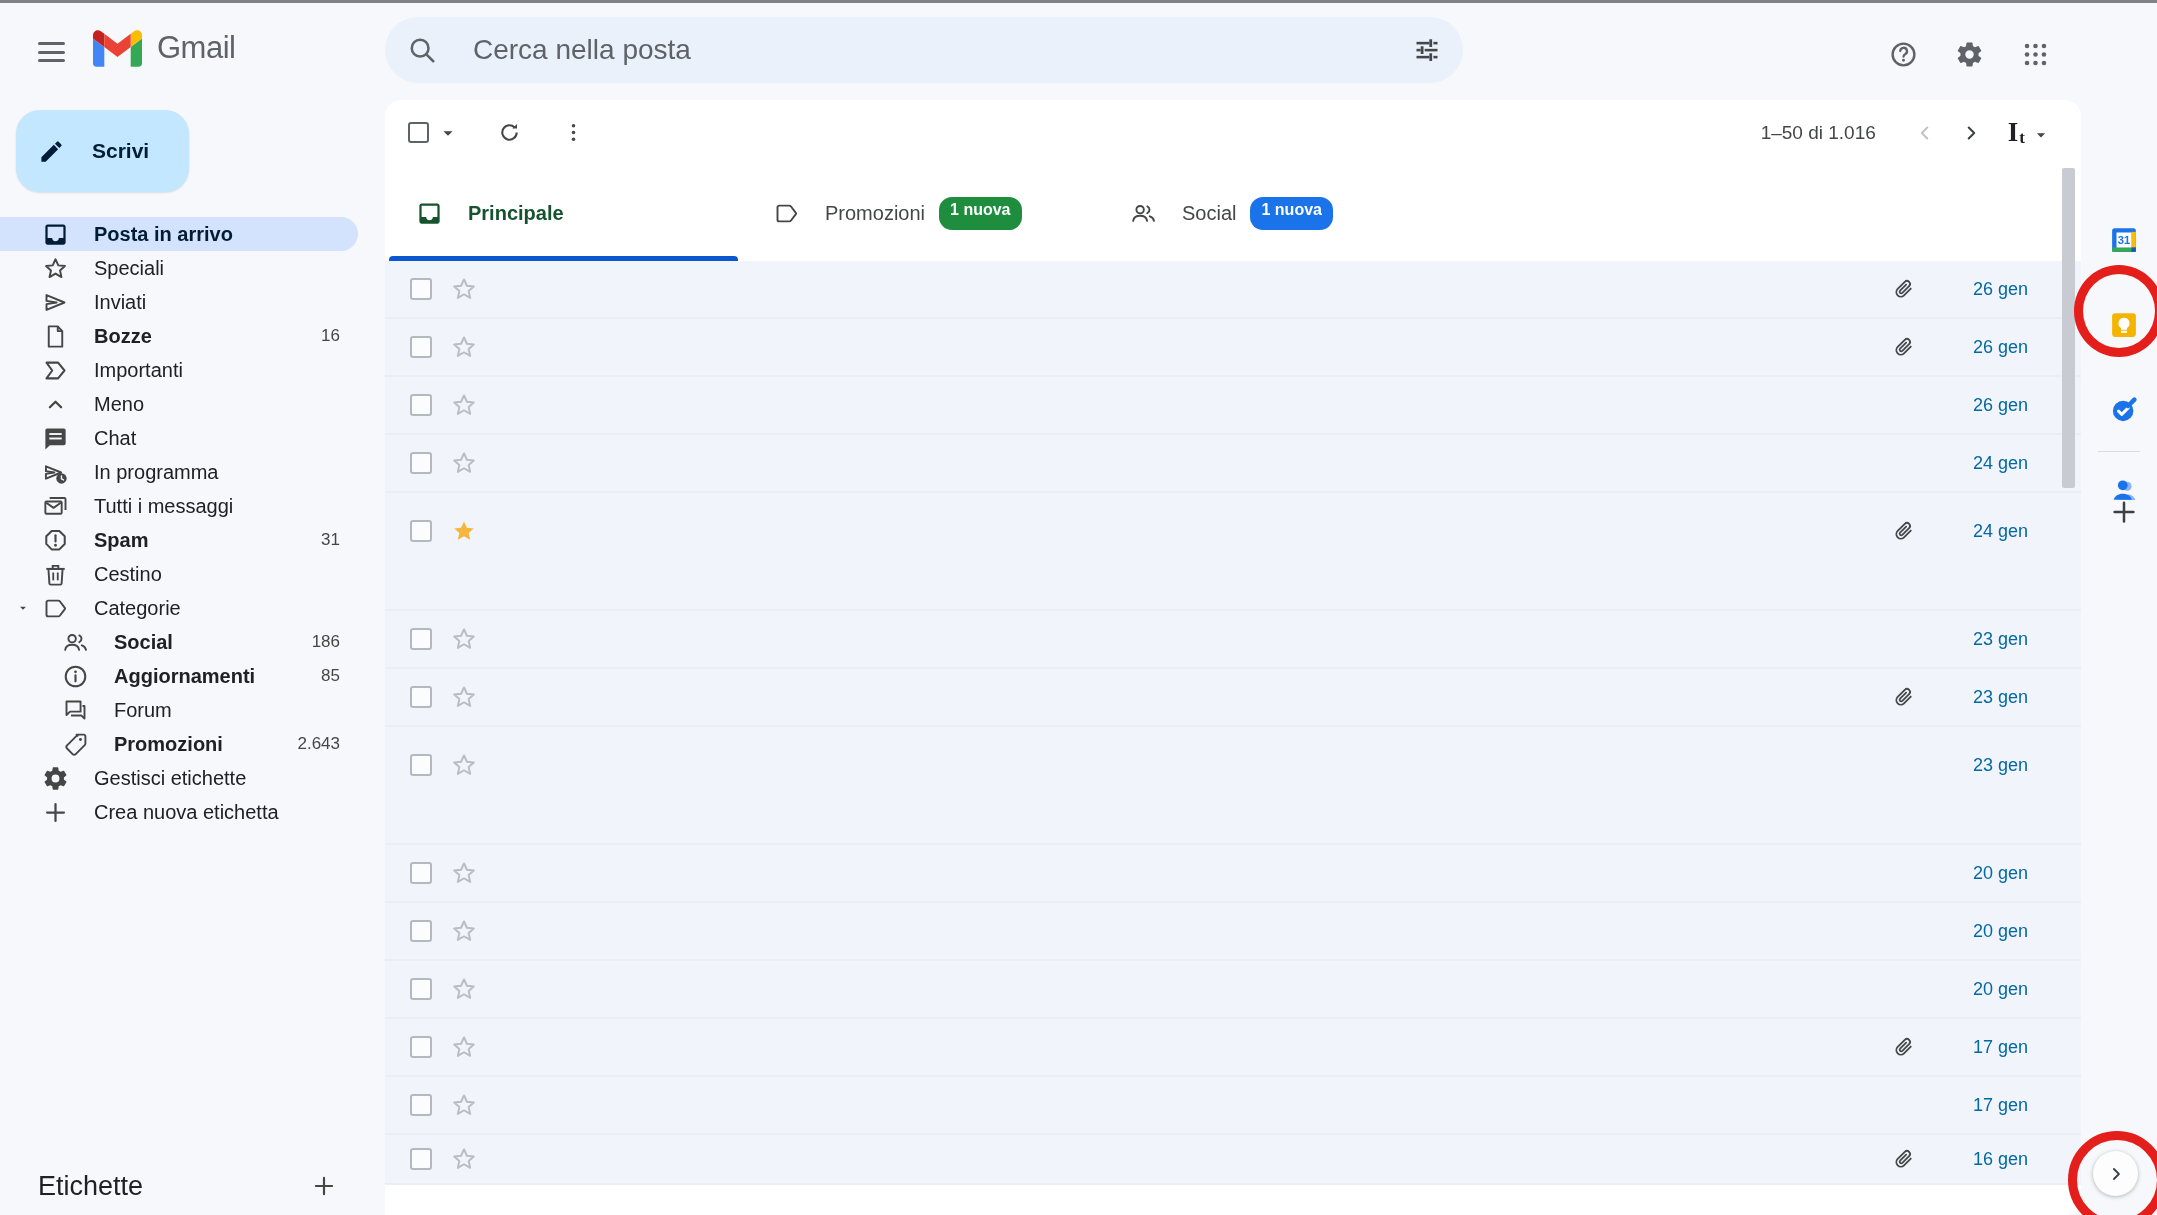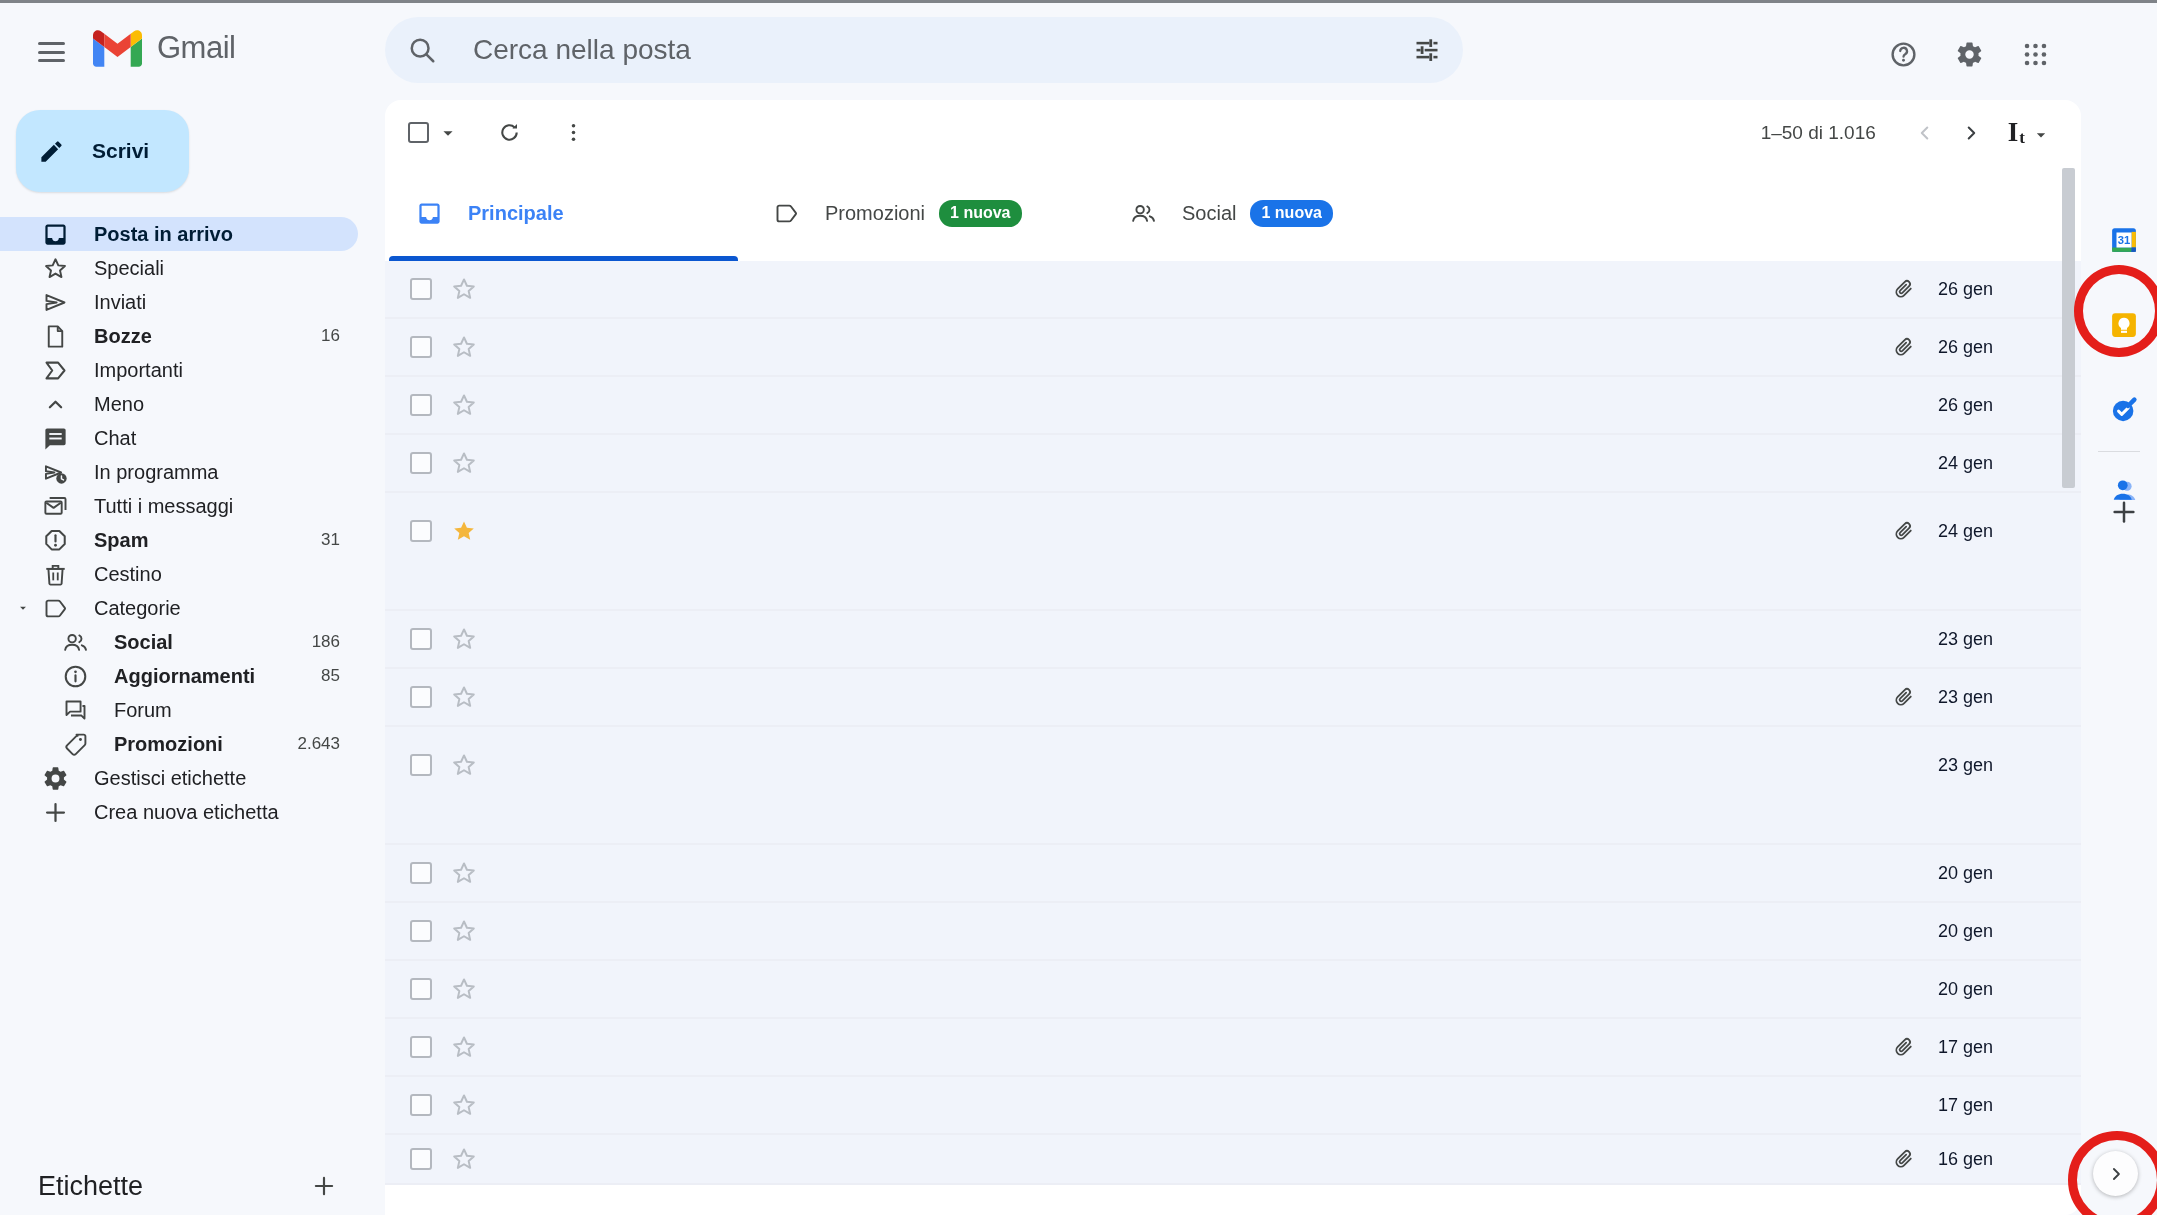--- a/index.html
+++ b/index.html
@@ -73,38 +73,38 @@
   .input-tools { display:flex; align-items:flex-end; margin-left:14px; cursor:pointer; color:#202124; }
   .input-tools .big-i { font-family:"Liberation Serif", serif; font-size:27px; font-weight:bold; line-height:1; }
   .input-tools .small-t { font-family:"Liberation Serif", serif; font-size:17px; font-weight:bold; line-height:1; margin-left:1px; }
   .input-tools .caret2 { width:20px; height:20px; color:#444746; margin-left:6px; margin-bottom:1px; }
 
   
   .tabs { position:absolute; left:0; top:65px; width:100%; height:96px; display:flex; }
   .tab { position:relative; width:357px; height:96px; display:flex; align-items:center; padding-left:31px; cursor:pointer; }
   .tab .tab-icon { width:27px; height:27px; color:#444746; flex:0 0 auto; }
   .tab .tab-label { font-size:20px; color:#444746; margin-left:25px; white-space:nowrap; }
-  .tab.active .tab-icon, .tab.active .tab-label { color:#3b82f6; font-weight:bold; }
-  .tab .badge { margin-left:14px; padding:4px 11px 5px; border-radius:13px; color:#fff; font-size:16px; font-weight:bold; white-space:nowrap; }
+  .tab.active .tab-icon, .tab.active .tab-label { color:#14532d; font-weight:bold; }
+  .tab .badge { margin-left:14px; padding:4px 11px 11px; border-radius:13px; color:#fff; font-size:16px; font-weight:bold; white-space:nowrap; }
   .tab .underline { position:absolute; left:4px; right:4px; bottom:0; height:5px; background:#0b57d0; border-radius:4px 4px 0 0; }
 
   
   .rows { position:absolute; left:0; top:161px; width:100%; }
   .mail-row { position:relative; width:100%; background:#f1f4fb; border-bottom:2px solid #eceef5;
     display:flex; align-items:center; cursor:pointer; }
   .mail-row.tall { align-items:flex-start; }
   .mail-row.tall .rowline { margin-top:10px; }
   .rowline { display:flex; align-items:center; width:100%; height:56px; }
   .row-cb { width:22px; height:22px; border:2px solid #b4b8bf; border-radius:3px; margin-left:25px; flex:0 0 auto; background:#fbfcfe; }
   .row-star { width:28px; height:28px; margin-left:18px; color:#b8bdc4; flex:0 0 auto; }
   .row-star.starred { color:#f4b63c; }
   .row-star svg { width:28px; height:28px; }
   .row-fill { flex:1; }
   .row-attach { width:25px; height:25px; color:#444746; margin-right:22px; flex:0 0 auto; }
-  .row-date { width:90px; text-align:left; font-size:18px; color:#0f172a; padding-right:0; margin-right:53px; white-space:nowrap; }
+  .row-date { width:90px; text-align:right; font-size:18px; color:#0369a1; padding-right:0; margin-right:53px; white-space:nowrap; }
   .vscroll { position:absolute; left:1677px; top:68px; width:13px; height:320px; background:#c8ccd2; border-radius:2px; }
 
   
   .rpanel { position:absolute; left:2090px; top:100px; width:67px; height:1115px; }
   .rp-ic { position:absolute; left:10px; width:48px; height:48px; display:flex; align-items:center;
     justify-content:center; cursor:pointer; border-radius:50%; }
   .rp-ic svg { width:30px; height:30px; }
   .rp-divider { position:absolute; left:8px; top:351px; width:42px; height:1px; background:#dadce0; }
   .rp-plus { position:absolute; left:10px; top:388px; width:48px; height:48px; display:flex; align-items:center;
     justify-content:center; color:#3c4043; cursor:pointer; }

